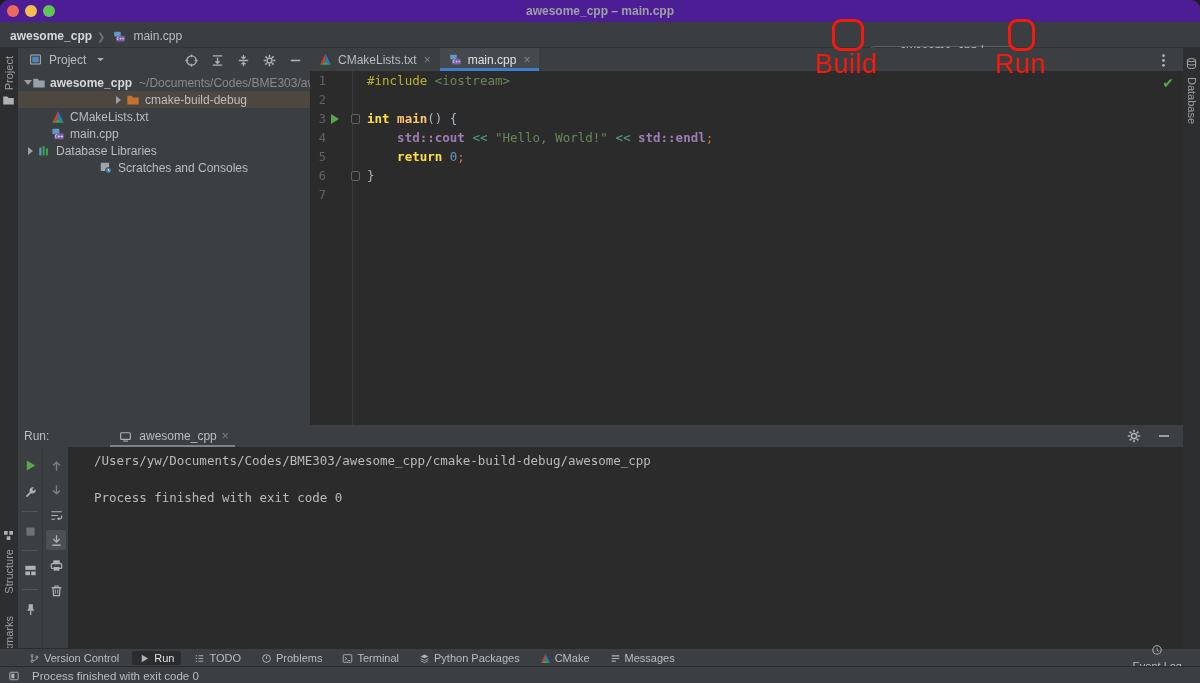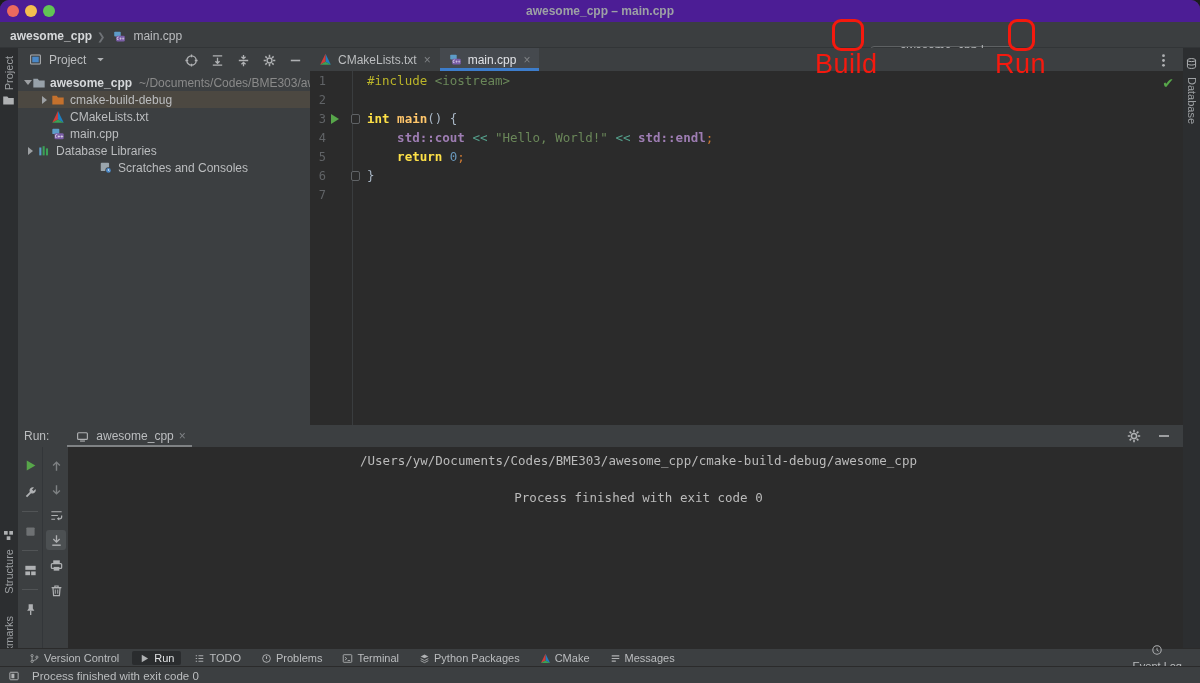--- a/index.html
+++ b/index.html
@@ -74,35 +74,35 @@
   .code-line .foldcol{width:16px;display:flex;justify-content:flex-end;padding-right:3px;}
   .foldbox{width:7px;height:8px;border:1px solid #606366;border-radius:2px;background:#2b2b2b;}
   .code-line .code{white-space:pre;padding-left:4px;}
   .tk-pp{color:#bbb529;}.tk-str{color:#6a8759;}.tk-kw{color:#fde047;font-weight:bold;}
   .tk-fn{color:#ffc66b;font-weight:bold;}.tk-ns{color:#9e7db3;font-weight:bold;}
   .tk-op{color:#55a08c;}.tk-num{color:#6897bb;}.tk-semi{color:#cc7832;}.tk-pl{color:#a9b7c6;}
   #inspect-ok{position:absolute;right:9px;top:4px;color:#57a64a;font-size:14px;}
   
   #run-panel{left:18px;top:425px;width:1165px;height:223px;background:#2b2b2b;}
   #run-header{position:absolute;left:0;top:0;width:100%;height:22px;background:#3c3f41;border-bottom:3px solid #737373;
-    display:flex;align-items:center;color:#bbbdbf;font-size:12px;}
+    display:flex;align-items:center;color:#bbbdbf;font-size:12px;gap:43px;}
   #run-label{margin-left:6px;}
   #run-tab{position:relative;height:22px;display:flex;align-items:center;gap:5px;margin-left:18px;padding:0 6px;}
   #run-tab::after{content:"";position:absolute;left:0;right:0;bottom:-1px;height:3px;background:#7f8284;}
   #run-tab .icon svg{width:13px;height:13px;}
   #run-tab .close{color:#7f8285;}
   #run-header-actions{position:absolute;right:10px;top:2px;display:flex;gap:12px;}
   .rp-col{position:absolute;top:22px;bottom:0;background:#3c3f41;display:flex;flex-direction:column;align-items:center;}
   #rp-col1{left:0;width:24px;padding-top:8px;gap:7px;}
   #rp-col2{left:24px;width:26px;padding-top:8px;gap:5px;border-left:1px solid #333639;}
   .rp-btn{width:20px;height:20px;display:flex;align-items:center;justify-content:center;border-radius:3px;}
   .rp-btn svg{width:15px;height:15px;}
   .rp-btn.selected{background:#4c5052;}
   .rp-sep{width:16px;height:1px;background:#515456;margin:2px 0;}
-  #console{position:absolute;left:50px;top:22px;right:0;bottom:0;background:#2b2b2b;padding:6px 0 0 26px;text-align:center;}
+  #console{position:absolute;left:50px;top:22px;right:0;bottom:0;background:#2b2b2b;padding:6px 0 0 26px;}
   .console-line{font-family:"DejaVu Sans Mono","Liberation Mono",monospace;font-size:12.5px;color:#bbbbbb;height:18.5px;white-space:pre;}
   
   #bottom-stripe{left:0;top:648px;width:1200px;height:18px;background:#3c3f41;border-top:1px solid #2b2b2b;
     display:flex;align-items:center;font-size:11px;color:#bbbdbf;}
   .bs-item{display:flex;align-items:center;gap:4px;padding:1px 7px;margin:0 3px;border-radius:2px;}
   .bs-item:first-child{margin-left:22px;}
   .bs-item.active{background:#2a2c2e;color:#e0e2e4;}
   .bs-item .icon{display:inline-flex;}
   .bs-item .icon svg{width:11px;height:11px;}
   #event-log{margin-left:auto;display:flex;align-items:center;gap:2px;margin-right:18px;flex-direction:column;}
@@ -322,21 +322,21 @@
             <span class="chev-open"></span>
           </span>
           <span class="icon">
             <svg viewBox="0 0 16 16">
               <path d="M1.5 3h5l1.6 2h6.4v8h-13z" fill="#97a1a9"></path>
             </svg>
           </span>
           <span class="lbl b">awesome_cpp</span>
           <span class="suffix">~/Documents/Codes/BME303/awe</span>
         </div>
-        <div class="tree-row selected" style="padding-left: 20px;">
+        <div class="tree-row selected" style="padding-left: 32px; justify-content: center;">
           <span class="chev">
             <span class="chev-closed"></span>
           </span>
           <span class="icon">
             <svg viewBox="0 0 16 16">
               <path d="M1.5 3h5l1.6 2h6.4v8h-13z" fill="#c4712d"></path>
             </svg>
           </span>
           <span class="lbl">cmake-build-debug</span>
         </div>

